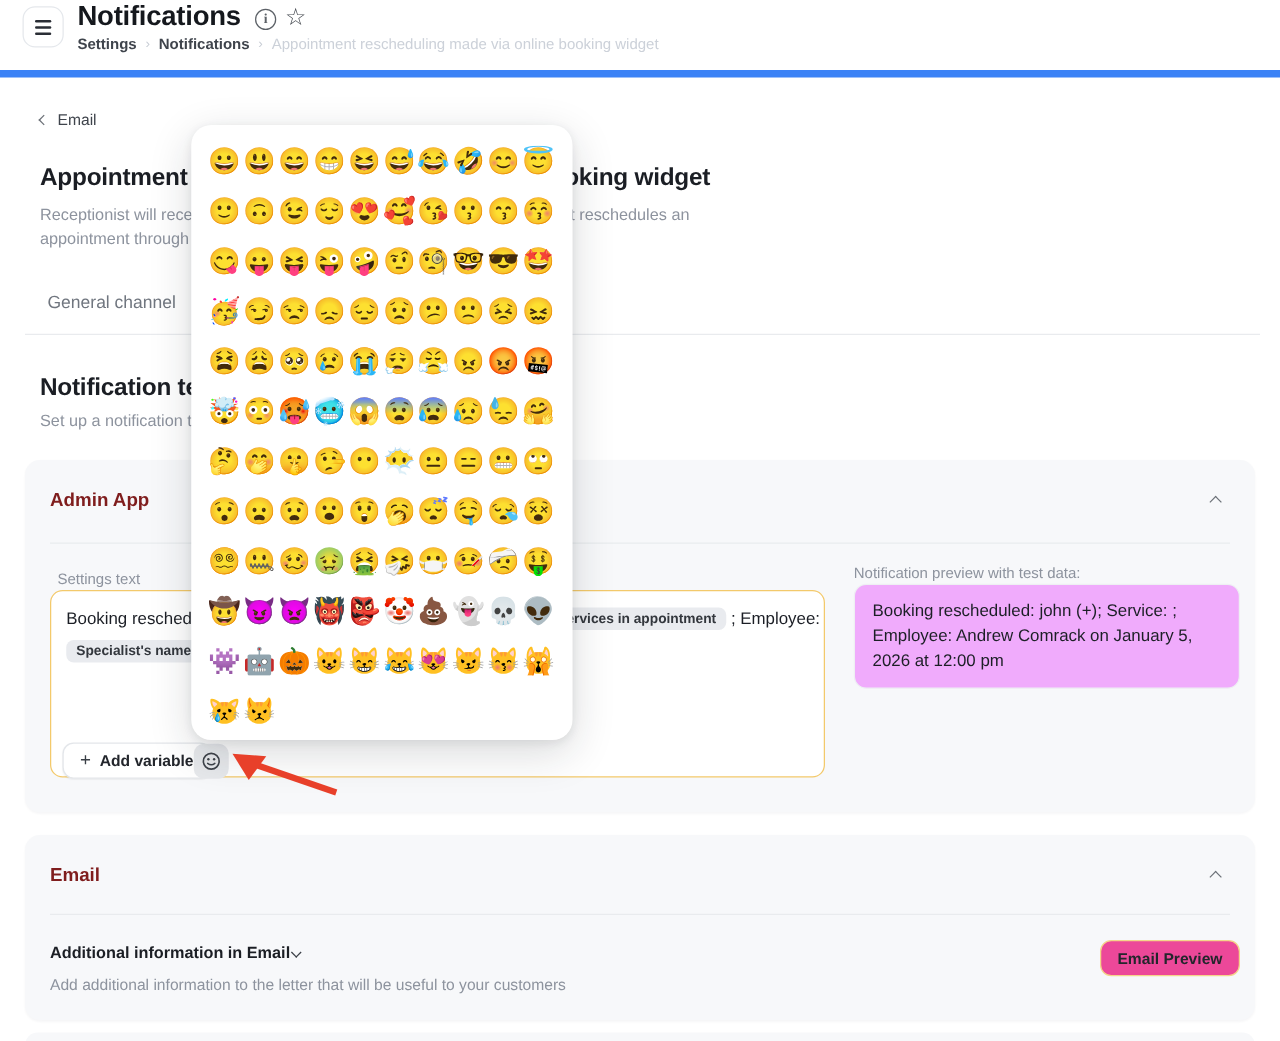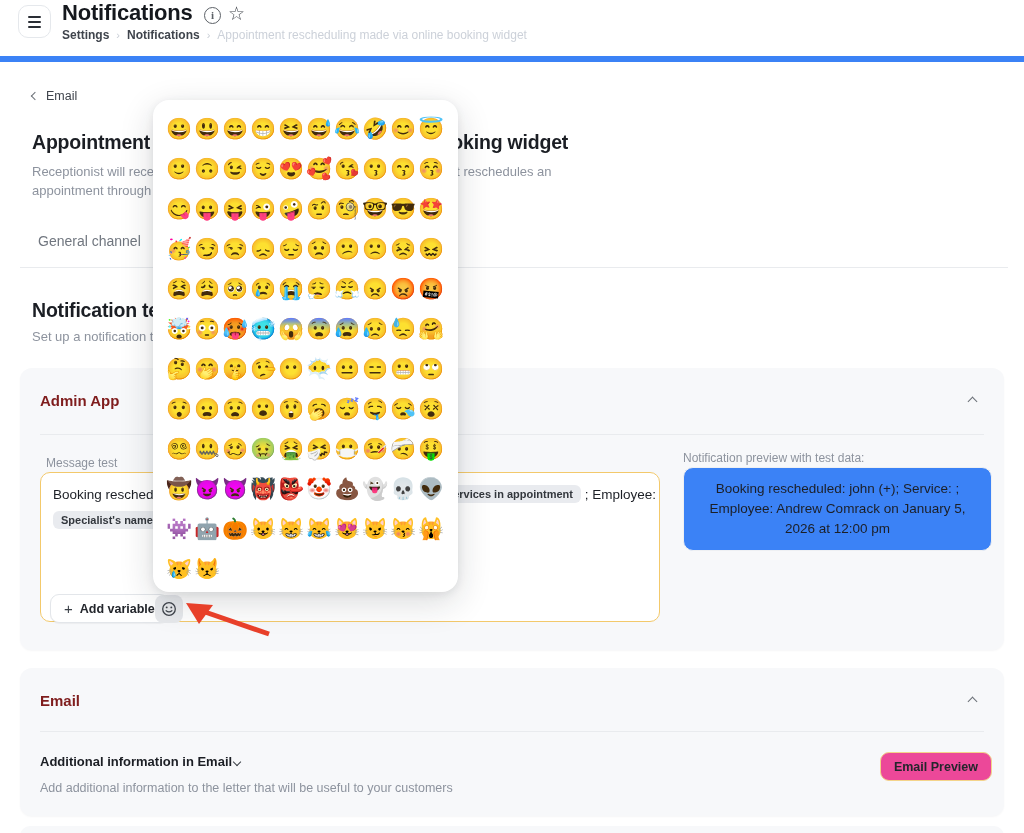--- a/index.html
+++ b/index.html
@@ -43,21 +43,21 @@
   
   .field-label { position:absolute; font-size:12px; color:#8d939e; }
   .msg-box { position:absolute; left:20px; top:104px; width:620px; height:150px; background:#fff; border:1px solid #f3c96b; border-radius:10px; padding:9px 12px; font-size:13.5px; color:#1c1f26; cursor:text; }
   .msg-line { display:block; line-height:26px; white-space:nowrap; }
   .pill { display:inline-block; background:#e9ebef; border-radius:6px; padding:2px 8px; font-size:11px; font-weight:700; color:#33373d; line-height:14px; vertical-align:1px; }
   .add-var-btn { position:absolute; left:30px; top:226px; height:29px; padding:0 13px; background:#fff; border:1px solid #e3e6ea; border-radius:9px; font-size:12.5px; font-weight:600; color:#23262c; display:flex; align-items:center; gap:7px; cursor:pointer; box-shadow:0 1px 1px rgba(30,35,45,0.05); }
   .add-var-btn .plus { font-size:15px; font-weight:400; color:#3a3f46; line-height:1; }
   .emoji-btn { position:absolute; left:135px; top:227px; width:28px; height:28px; background:#e7e9ec; border:none; border-radius:8px; display:flex; align-items:center; justify-content:center; cursor:pointer; }
 
   .preview-label { position:absolute; left:663px; top:83px; font-size:12px; color:#8d939e; }
-  .preview-card { position:absolute; left:663px; top:99px; width:309px; background:#3b82f6; border:1px solid #eef0f3; border-radius:10px; padding:11px 14px; font-size:13.5px; line-height:20px; color:#1c1f26;text-align:center; }
+  .preview-card { position:absolute; left:663px; top:99px; width:309px; background:#f0abfc; border:1px solid #eef0f3; border-radius:10px; padding:11px 14px; font-size:13.5px; line-height:20px; color:#1c1f26; }
 
   
   .add-info-row { position:absolute; left:20px; top:86px; display:flex; align-items:center; gap:2px; cursor:pointer; }
   .add-info-title { font-size:13px; font-weight:700; color:#1b1e24; }
   .add-info-row .chev { width:6px; height:6px; border-color:#3a3f46; }
   .add-info-desc { position:absolute; left:20px; top:113px; font-size:12.5px; color:#8d939e; }
   .email-preview-btn { position:absolute; right:12px; top:84px; height:29px; padding:0 13px; background:#ec4899; border:1.5px solid #f4d48a; border-radius:9px; font-size:12.5px; font-weight:600; color:#23262c; cursor:pointer; }
 
   .next-card-strip { position:absolute; left:20px; top:826px; width:984px; height:10px; background:#f7f8fa; border-radius:12px 12px 0 0; }
 
@@ -103,21 +103,21 @@
   <div class="divider" style="left:20px; right:16px; top:267px;"></div>
 
   <div class="sec-title">Notification templates</div>
   <div class="sec-sub">Set up a notification template for each channel</div>
 
   <div class="card" style="top:368px; height:282px;">
     <div class="card-title">Admin App</div>
     <span class="chev up card-chev"></span>
     <div class="divider" style="left:20px; right:20px; top:66px; position:absolute;"></div>
 
-    <div class="field-label" style="left:26px; top:88px;">Message test</div>
+    <div class="field-label" style="left:26px; top:88px;">Settings text</div>
 
     <div class="msg-box">
       <span class="msg-line"><span>Booking rescheduled: </span><span class="pill">Client's name</span><span> (</span><span class="pill">Client's phone</span><span>); Service: </span><span class="pill">Services in appointment</span><span> ; Employee:</span></span>
       <span class="msg-line"><span class="pill">Specialist's name</span><span> on </span><span class="pill">Date of booking</span><span> at </span><span class="pill">Time of booking</span></span>
     </div>
 
     <button class="add-var-btn">
       <span class="plus">+</span>
       <span>Add variable</span>
     </button>

